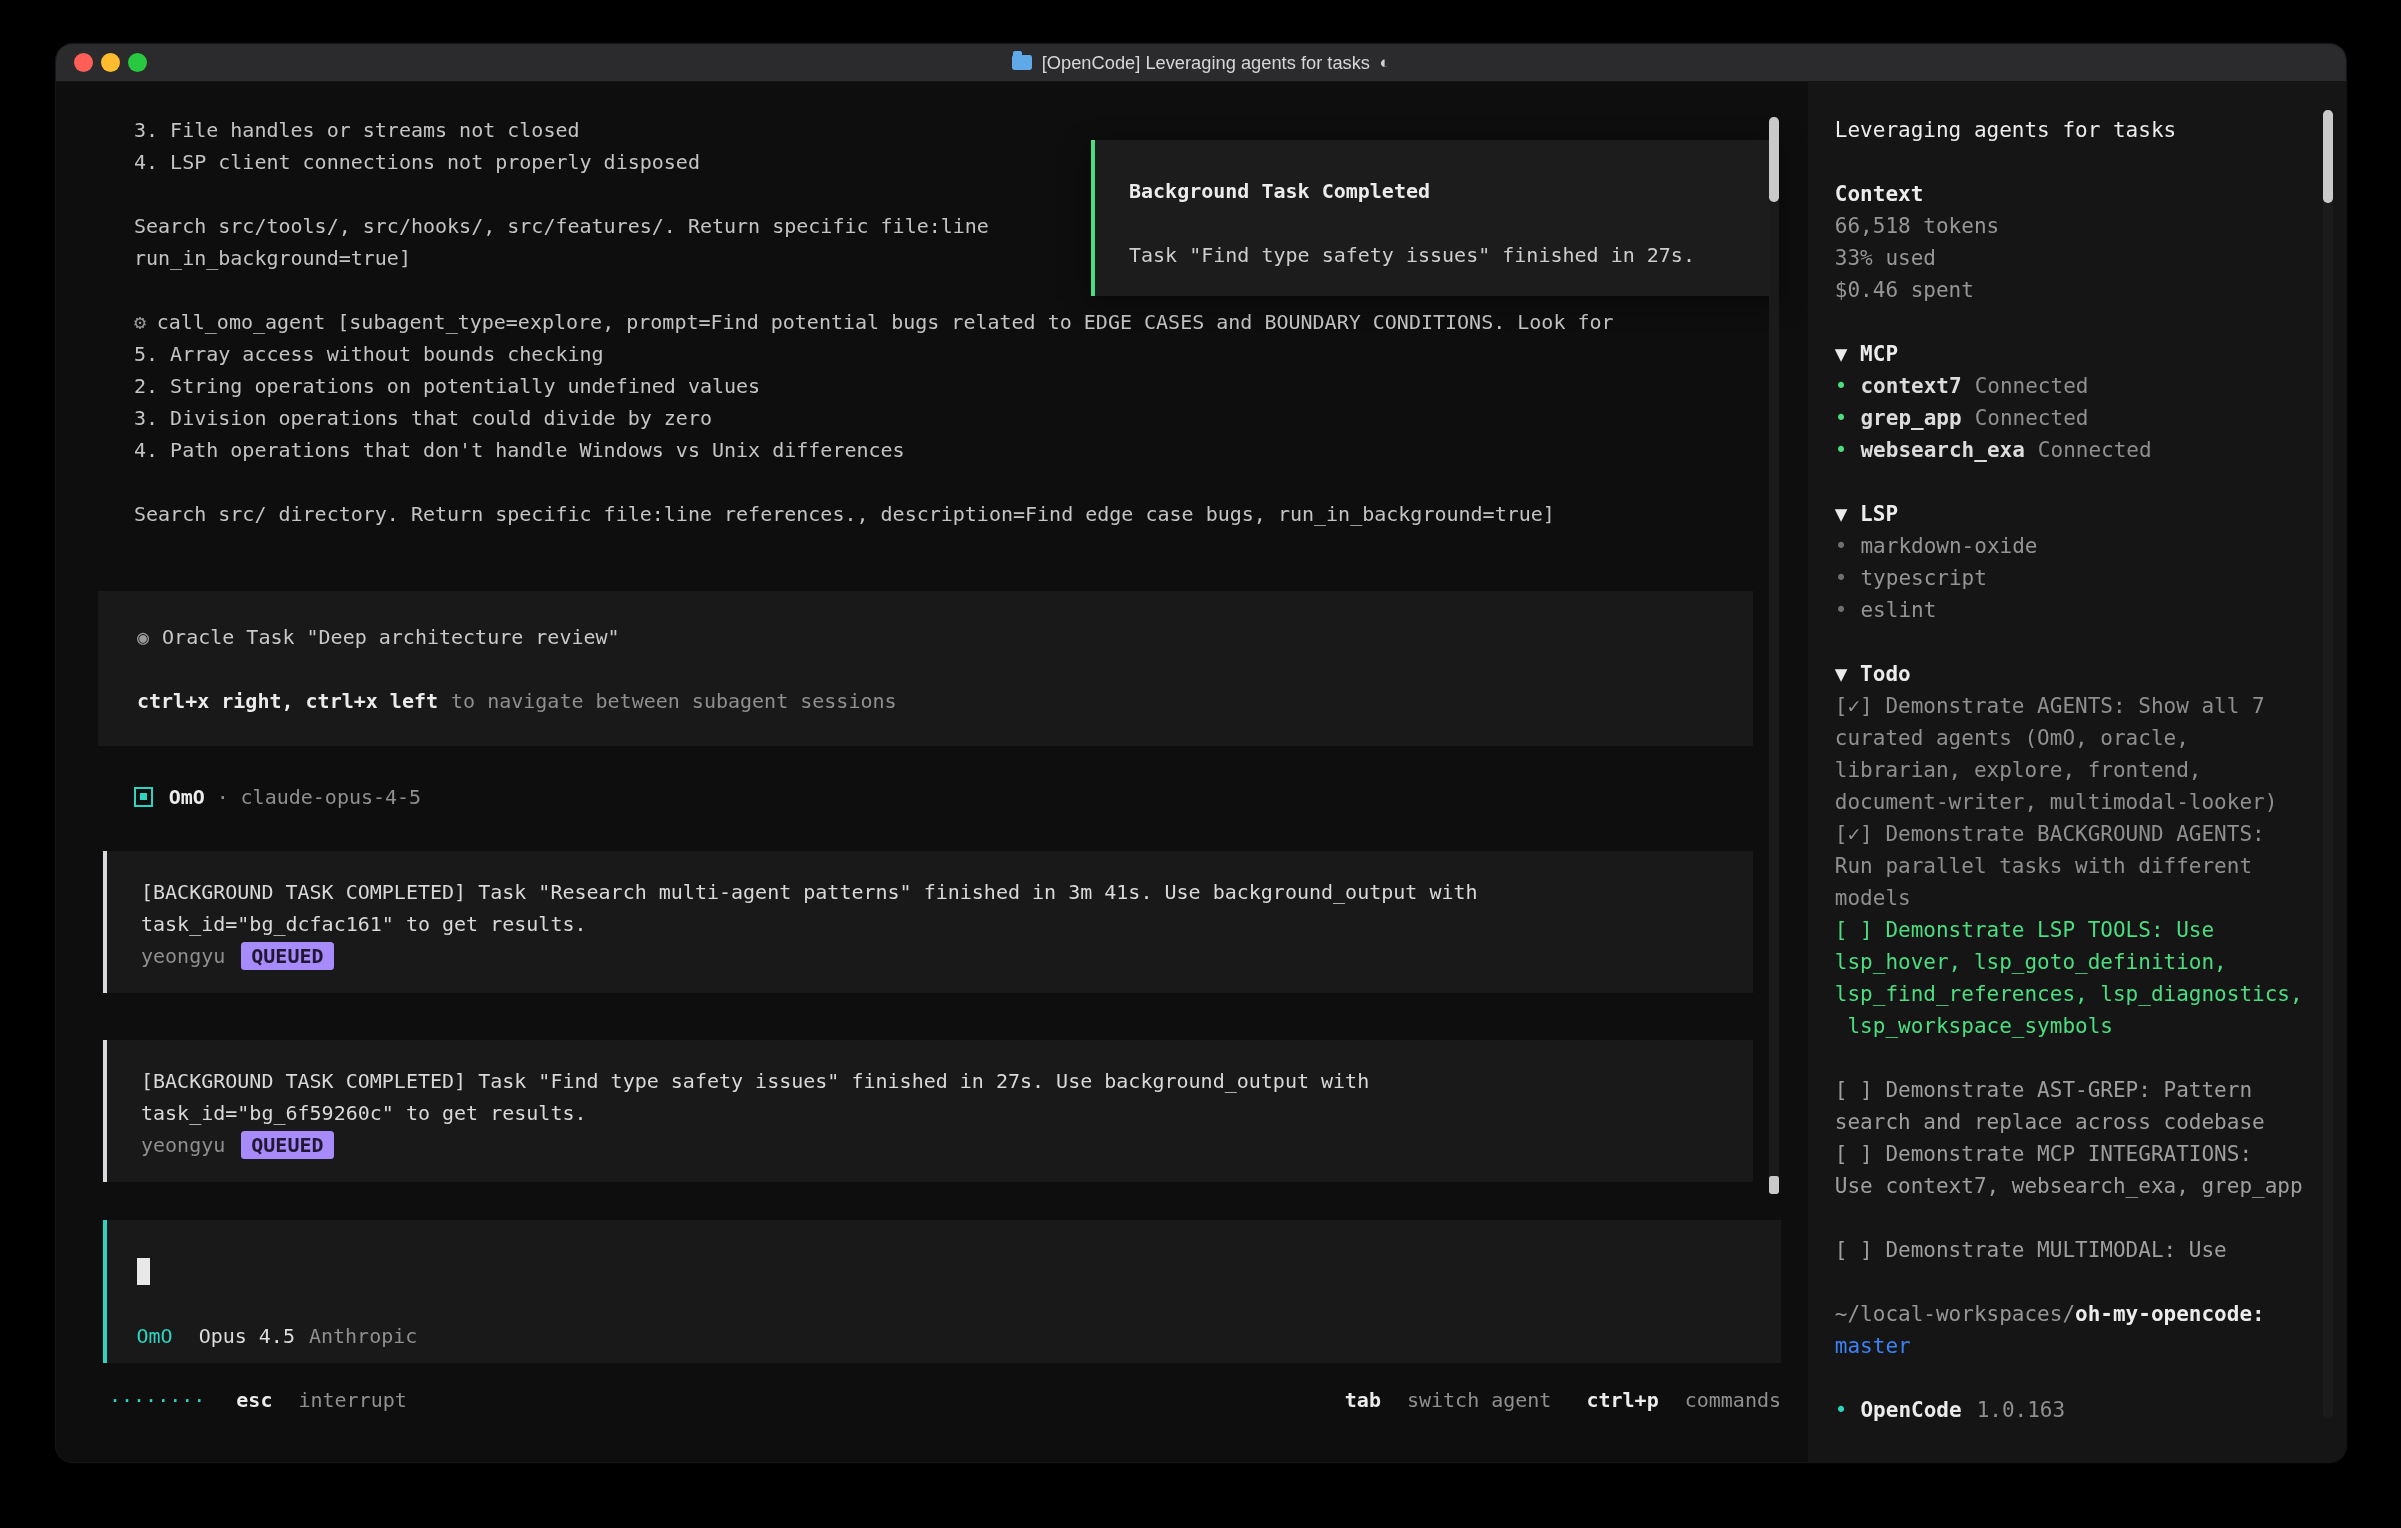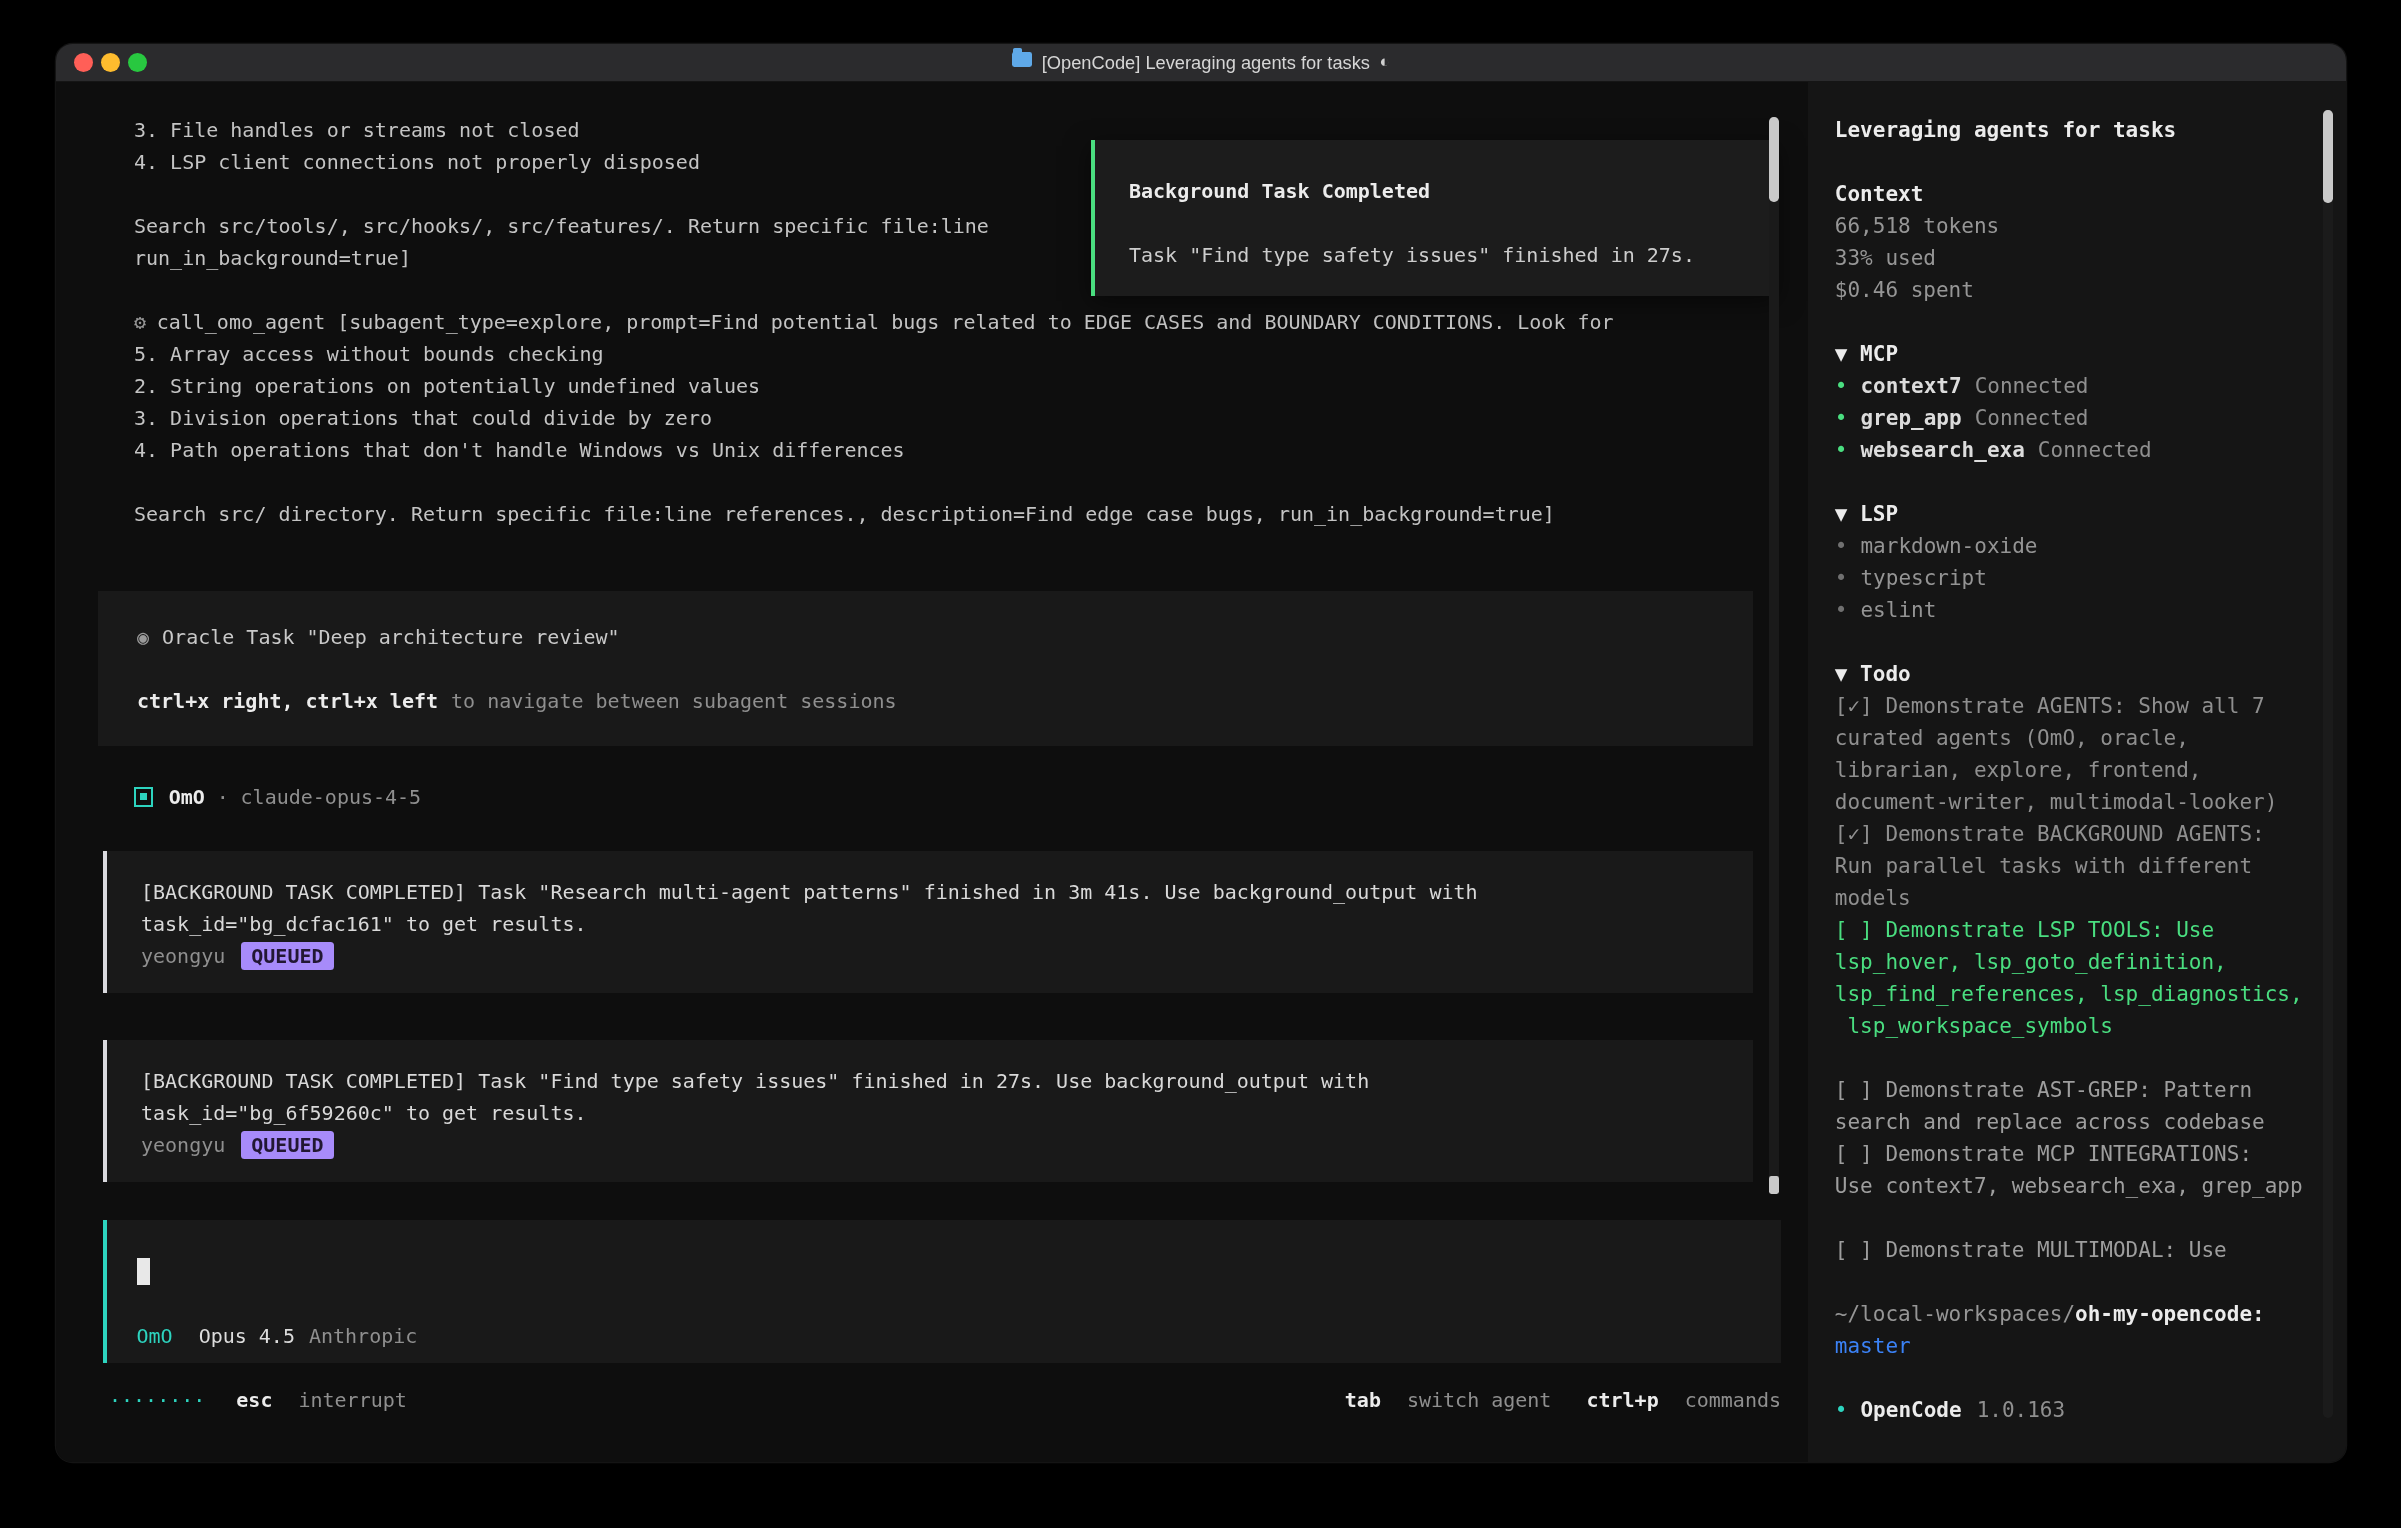--- a/index.html
+++ b/index.html
@@ -3,21 +3,21 @@
 <meta charset="utf-8">
 <style>
   html,body{margin:0;padding:0;background:#000;width:2401px;height:1528px;overflow:hidden}
   .screen{position:relative;width:2401px;height:1528px;background:#000;font-family:"DejaVu Sans Mono",monospace}
   .window{position:absolute;left:56px;top:44px;width:2290px;height:1418px;background:#0e0e0e;border-radius:16.5px;
           box-shadow:0 0 0 1.2px rgba(255,255,255,.08),0 23.6px 83px rgba(0,0,0,.9);overflow:hidden}
   .titlebar{height:38px;background:#2b2b2d;display:flex;align-items:center;position:relative;border-bottom:0.6px solid #151515;box-sizing:border-box}
   .traffic{position:absolute;left:17.7px;top:0;height:37px;display:flex;align-items:center;gap:8.3px}
   .light{width:19px;height:19px;border-radius:50%}
   .l-red{background:#ff5f57}.l-yellow{background:#febc2e}.l-green{background:#28c840}
-  .title-center{margin:0 auto;display:flex;align-items:flex-start;gap:9.5px;font-family:"Liberation Sans",sans-serif;font-size:18.3px;color:#d6d6d6}
+  .title-center{margin:0 auto;display:flex;align-items:center;gap:9.5px;font-family:"Liberation Sans",sans-serif;font-size:18.3px;color:#d6d6d6}
   .folder-icon{width:20px;height:15.4px;background:#5fa9e8;border-radius:2.4px;position:relative;display:inline-block}
   .folder-icon::before{content:"";position:absolute;top:-3.5px;left:1.2px;width:8.9px;height:4.7px;background:#5fa9e8;border-radius:1.8px 1.8px 0 0}
   .moon{font-size:17px;color:#cfcfcf}
   .wbody{display:flex;height:1380px}
 
   
   .main{position:relative;width:1753px;height:1380px;background:#0e0e0e;font-size:20px;line-height:32px;color:#c4c4c4}
   .ln{height:32px;white-space:pre}
   .scrollback{position:absolute;left:78px;top:32px}
   .gear{color:#9a9a9a;margin-right:10.6px}
@@ -63,21 +63,21 @@
   .ml60{margin-left:35px}
 
   .main-scrollbar{position:absolute;left:1713px;top:35px;width:9.5px;height:1077px;background:#1a1a1a;border-radius:4.7px}
   .ms-thumb{position:absolute;left:0;top:0;width:9.5px;height:85px;background:#c9c9c9;border-radius:4.7px}
   .ms-marker{position:absolute;left:0;bottom:0;width:9.5px;height:17.7px;background:#c9c9c9;border-radius:2.4px}
 
   
   .sidebar{position:relative;width:538px;height:1380px;background:#151515;font-size:21px;line-height:32px;color:#969696;
            padding:32px 0 0 26.6px;box-sizing:border-box}
   .gap{height:32px}
-  .sb-title{color:#ececec;font-weight:bold}
+  .sb-title{color:#ececec;font-weight:normal}
   .sb-h{color:#ececec;font-weight:bold}
   .ctx-val{color:#969696}
   .bullet-green{color:#4ade80;margin-right:13px}
   .bullet-gray{color:#707070;margin-right:13px}
   .bullet-teal{color:#2dd4bf;margin-right:13px}
   .mcp-name{color:#dcdcdc;font-weight:bold}
   .mcp-status{color:#8f8f8f;margin-left:13px}
   .lsp-name{color:#949494}
   .todo-done{color:#8f8f8f}
   .todo-active{color:#4ade80}

